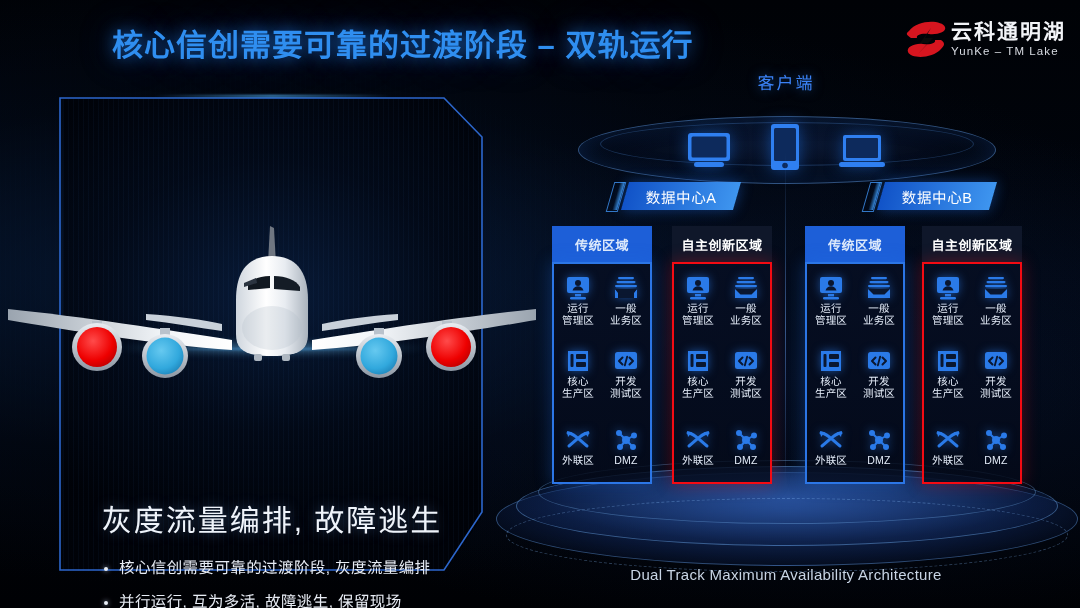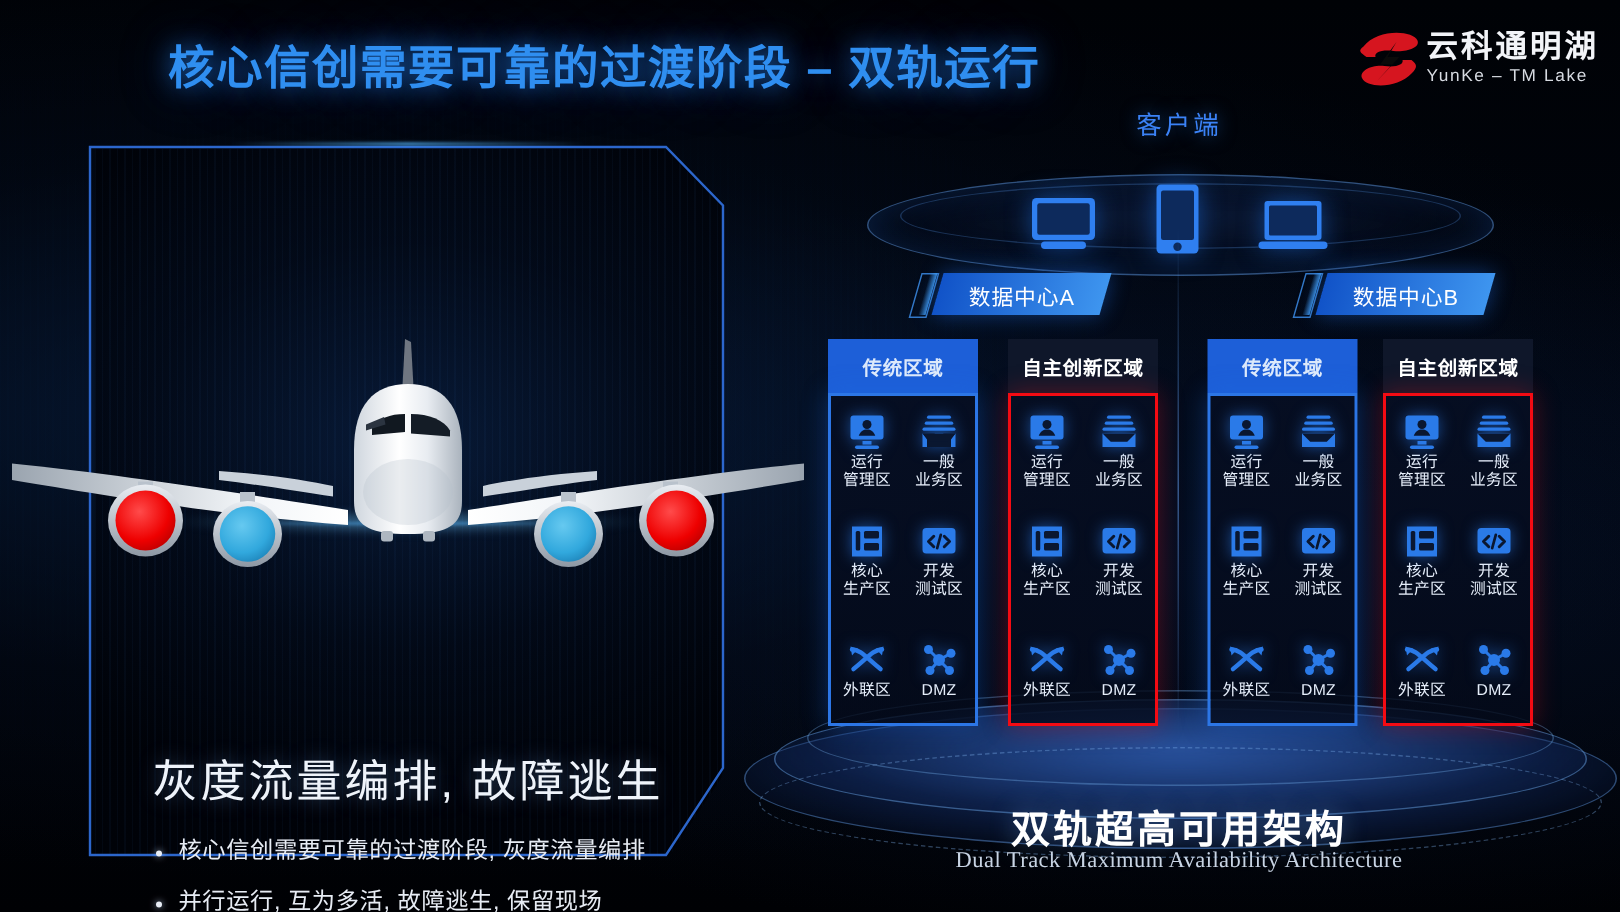--- a/index.html
+++ b/index.html
@@ -163,21 +163,21 @@
   .base-dash{position:absolute;left:10px;top:40px;width:560px;height:72px;border-radius:50%;
     border:1px dashed rgba(130,180,240,.35);}
 
   .arch-cn{
     position:absolute;left:0;right:0;top:472px;text-align:center;
     font-size:26px;font-weight:700;color:#ffffff;letter-spacing:2px;
     text-shadow:0 0 16px rgba(120,180,255,.4);
   }
   .arch-en{
     position:absolute;left:0;right:0;top:506px;text-align:center;
-    font-size:15px;color:#c8d4e4;letter-spacing:.3px;font-family:Liberation Serif, serif;
+    font-size:15px;color:#c8d4e4;letter-spacing:.3px;
   }
 </style>
 </head>
 <body>
 
 <div class="stage">
   <div class="bg-grad"></div>
   <div class="bg-vstripes"></div>
 
   <div class="title">核心信创需要可靠的过渡阶段 – 双轨运行</div>
@@ -639,16 +639,15 @@
                 <circle cx="21" cy="7.5" r="3" fill="#2a7ae8"></circle>
                 <circle cx="20" cy="19" r="3" fill="#2a7ae8"></circle>
                 <circle cx="7" cy="19" r="3" fill="#2a7ae8"></circle>
               </svg>
         </span>
           <span class="cell-lbl"><span>DMZ</span></span>
         </div>
       </div>
     </div>
 
-    <div class="arch-cn">双轨超高可用架构</div>
     <div class="arch-en">Dual Track Maximum Availability Architecture</div>
   </div>
 </div>
 
 </body></html>

